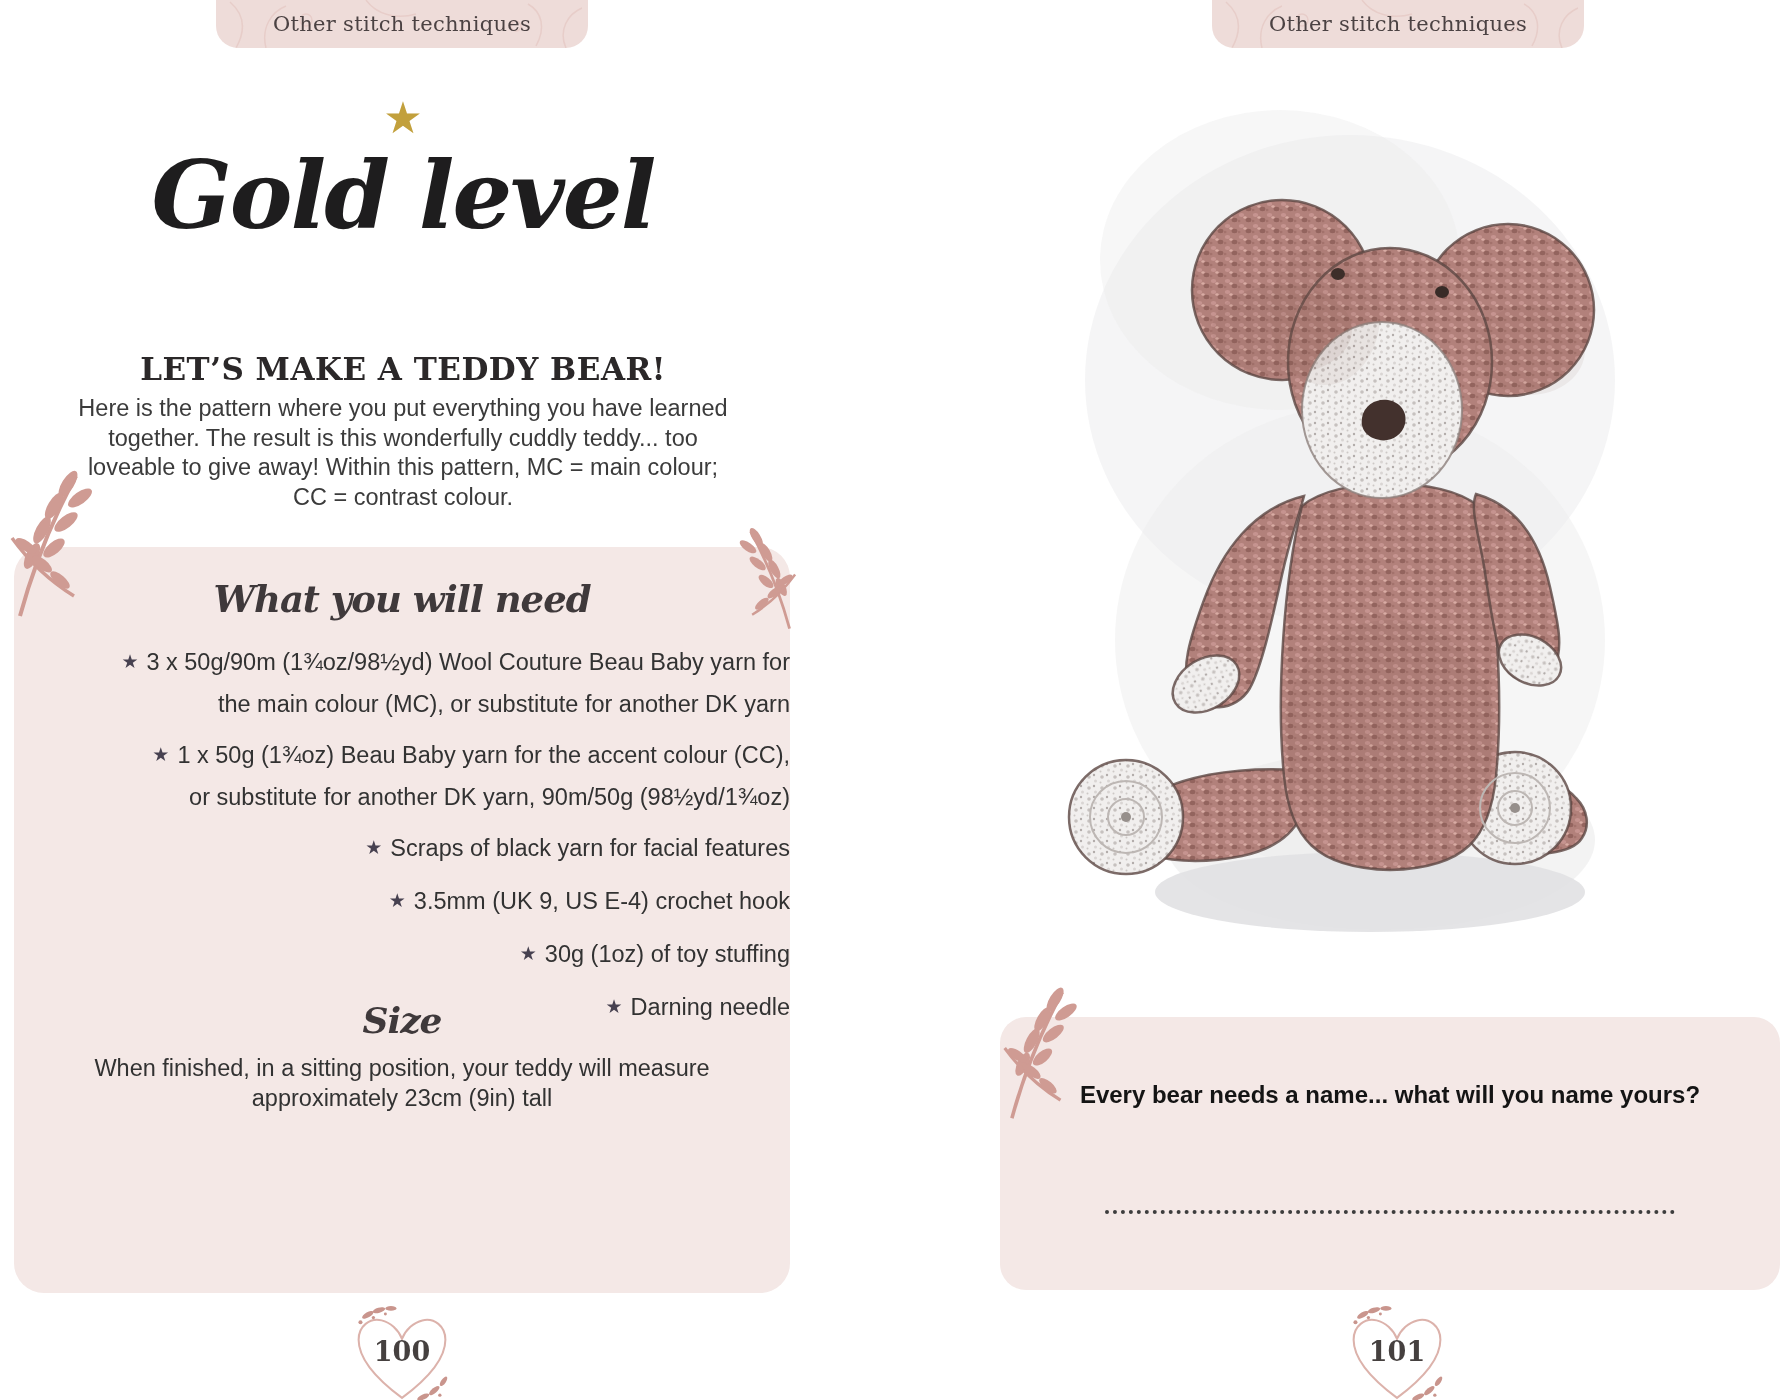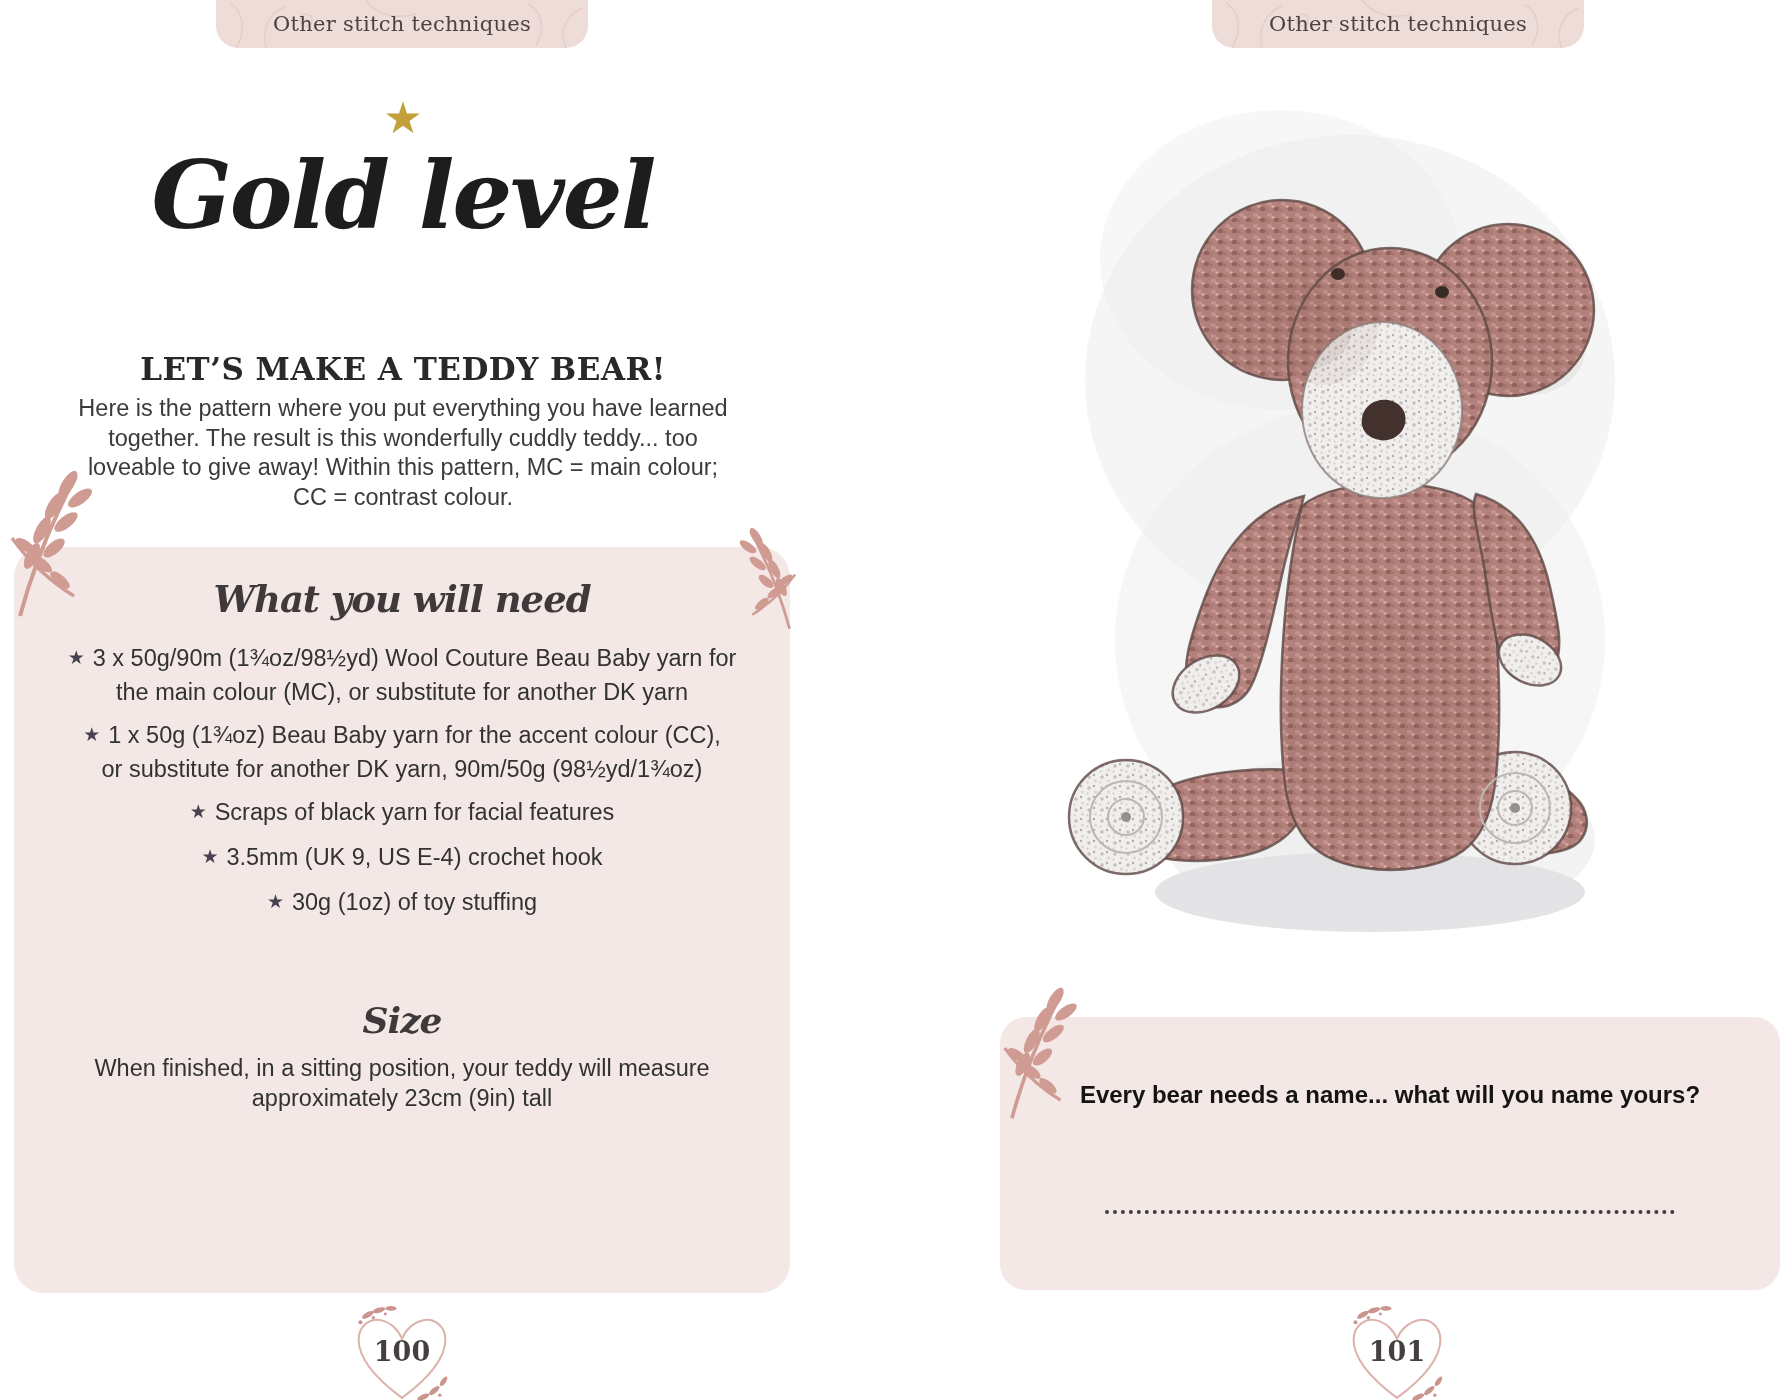--- a/index.html
+++ b/index.html
@@ -34,21 +34,21 @@
   .materials-box { left:14px; top:547px; width:776px; height:746px; }
   .name-box { left:1000px; top:1017px; width:780px; height:273px; border-radius:26px; }
 
   .script-heading { position:absolute; width:100%; text-align:center;
                     font-family:"DejaVu Serif", serif; font-style:italic; font-weight:700;
                     font-size:37px; color:#3f393b; letter-spacing:-1px; }
   .materials-heading { top:30px; }
   .size-heading { top:452px; font-size:36px; }
 
   .mat-list { position:absolute; top:95px; left:0; width:100%; text-align:center; }
-  .mat-item { margin-bottom:11px; font-size:23.5px; line-height:32px; color:#323232; }
+  .mat-item { margin-bottom:11px; font-size:23.5px; line-height:40px; color:#323232;text-align:right; }
   .bullet { display:inline-block; font-size:19px; color:#474150; margin-right:8px;
             transform:translateY(-2px); }
   .mat-text { white-space:pre-line; }
   .size-text { position:absolute; top:506px; left:0; width:100%; text-align:center;
                font-size:23.5px; line-height:30px; color:#323232; white-space:pre-line; }
 
   
   .sprig { position:absolute; }
   .sprig-box-tl  { left:4px;   top:468px; width:100px; height:150px; }
   .sprig-box-tr  { left:730px; top:526px; width:72px;  height:104px; transform:scaleX(-1); }
@@ -161,20 +161,23 @@
 or substitute for another DK yarn, 90m/50g (98½yd/1¾oz)</span>
         </div>
         <div class="mat-item">
           <span class="bullet">★</span><span class="mat-text">Scraps of black yarn for facial features</span>
         </div>
         <div class="mat-item">
           <span class="bullet">★</span><span class="mat-text">3.5mm (UK 9, US E-4) crochet hook</span>
         </div>
         <div class="mat-item">
           <span class="bullet">★</span><span class="mat-text">30g (1oz) of toy stuffing</span>
+        </div>
+        <div class="mat-item">
+          <span class="bullet">★</span><span class="mat-text">Darning needle</span>
         </div>
       </div>
 
       <div class="script-heading size-heading">Size</div>
       <div class="size-text">When finished, in a sitting position, your teddy will measure
 approximately 23cm (9in) tall</div>
     </div>
 
     <svg class="sprig sprig-box-tl">
         <use href="#sprig"></use>

